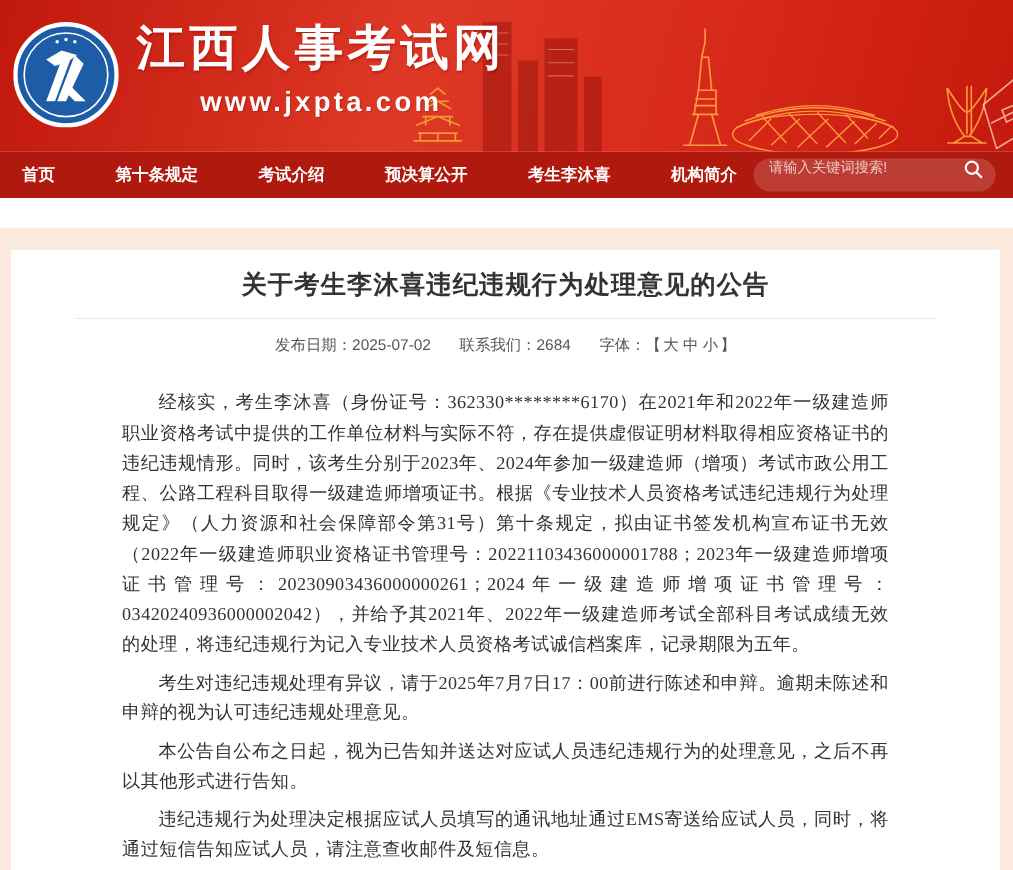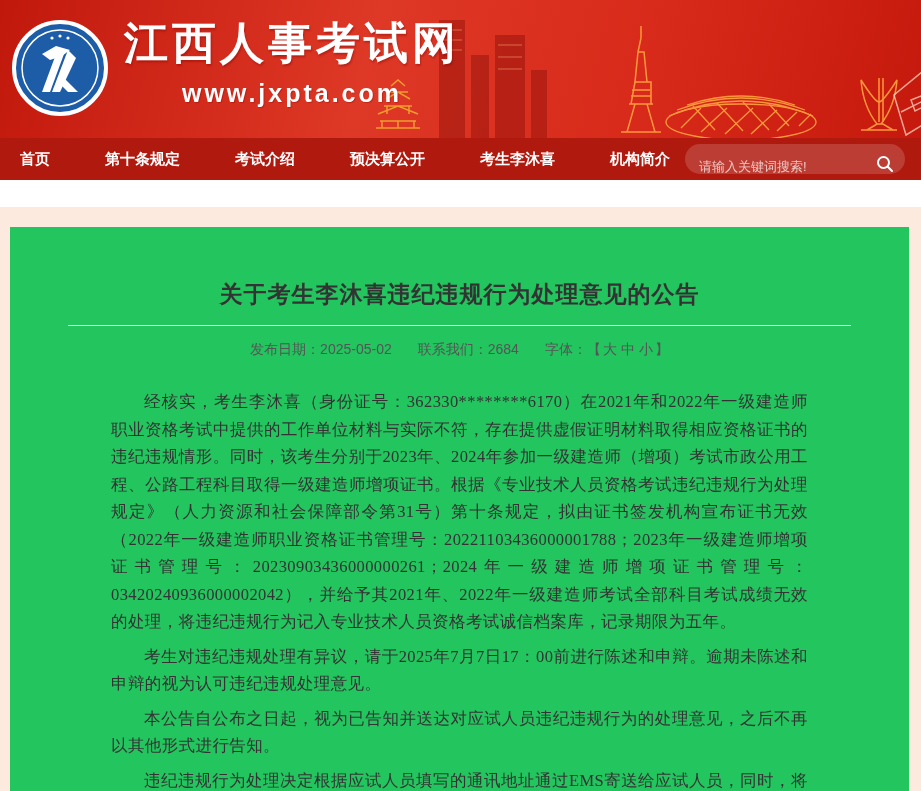--- a/index.html
+++ b/index.html
@@ -17,30 +17,30 @@
   .site-name { font-family:"DejaVu Serif","Liberation Serif",serif; font-weight:bold;
     font-size:44px; letter-spacing:4px; white-space:nowrap; text-shadow:1px 2px 2px rgba(120,0,0,.35); }
   .site-url { font-size:25px; font-weight:bold; letter-spacing:3px; margin-top:6px;
     text-shadow:1px 1px 1px rgba(120,0,0,.3); }
 
   
   .nav { position:relative; height:42px; background:#b0190e; display:flex; align-items:center; padding-left:20px; }
   .nav-item { color:#fff; font-size:15px; font-weight:bold; margin-right:55px; cursor:pointer; white-space:nowrap; }
   .nav-item:first-child { margin-left:0; }
   .search-box { position:absolute; right:16px; top:6px; width:220px; height:30px;
-    background:rgba(255,255,255,.16); border-radius:15px; display:flex; align-items:flex-end; padding:0 10px 0 14px; }
+    background:rgba(255,255,255,.16); border-radius:15px; display:flex; align-items:flex-start; padding:0 10px 0 14px; }
   .search-box input { flex:1; background:transparent; border:none; outline:none;
     color:#fff; font-size:13px; }
   .search-box input::placeholder { color:#f0c7c2; }
   .search-btn { width:20px; height:20px; cursor:pointer; flex:0 0 auto; }
 
   
   .white-strip { height:27px; background:#fff; }
   .content-bg { height:584px; background:#fceade; padding:20px 12px 0 10px; }
-  .card { background:#22c55e; height:564px; padding-top:52px; overflow:hidden; }
+  .card { background:#ffffff; height:564px; padding-top:16px; overflow:hidden; }
 
   .article-title { text-align:center; font-size:23px; font-weight:bold; color:#333; letter-spacing:1px; }
   .title-divider { border:none; border-top:1px solid #e9e9e9; margin:15px 58px 0 58px; }
 
   .meta { text-align:center; margin-top:15px; font-size:14px; color:#555; }
   .meta .gap { display:inline-block; width:26px; }
   .meta .fsz { cursor:pointer; margin:0 2px; }
 
   .body-col { width:697px; margin:29px auto 0 auto; }
   .body-col p { font-family:"Liberation Serif","DejaVu Serif",serif; font-size:16.5px;
@@ -132,21 +132,21 @@
 
   <div class="white-strip"></div>
 
   <div class="content-bg">
     <div class="card">
 
       <div class="article-title">关于考生李沐喜违纪违规行为处理意见的公告</div>
       <hr class="title-divider">
 
       <div class="meta">
-        <span>发布日期：</span><span>2025-05-02</span><span class="gap"></span><span>联系我们：</span><span>2684</span><span class="gap"></span><span>字体：</span><span>【</span><span class="fsz">大</span><span class="fsz">中</span><span class="fsz">小</span><span>】</span>
+        <span>发布日期：</span><span>2025-07-02</span><span class="gap"></span><span>联系我们：</span><span>2684</span><span class="gap"></span><span>字体：</span><span>【</span><span class="fsz">大</span><span class="fsz">中</span><span class="fsz">小</span><span>】</span>
       </div>
 
       <div class="body-col">
         <p>经核实，考生李沐喜（身份证号：362330********6170）在2021年和2022年一级建造师职业资格考试中提供的工作单位材料与实际不符，存在提供虚假证明材料取得相应资格证书的违纪违规情形。同时，该考生分别于2023年、2024年参加一级建造师（增项）考试市政公用工程、公路工程科目取得一级建造师增项证书。根据《专业技术人员资格考试违纪违规行为处理规定》（人力资源和社会保障部令第31号）第十条规定，拟由证书签发机构宣布证书无效（2022年一级建造师职业资格证书管理号：20221103436000001788；2023年一级建造师增项证书管理号：20230903436000000261；2024年一级建造师增项证书管理号：03420240936000002042），并给予其2021年、2022年一级建造师考试全部科目考试成绩无效的处理，将违纪违规行为记入专业技术人员资格考试诚信档案库，记录期限为五年。</p>
         <p>考生对违纪违规处理有异议，请于2025年7月7日17：00前进行陈述和申辩。逾期未陈述和申辩的视为认可违纪违规处理意见。</p>
         <p>本公告自公布之日起，视为已告知并送达对应试人员违纪违规行为的处理意见，之后不再以其他形式进行告知。</p>
         <p>违纪违规行为处理决定根据应试人员填写的通讯地址通过EMS寄送给应试人员，同时，将通过短信告知应试人员，请注意查收邮件及短信息。</p>
       </div>
 
     </div>

